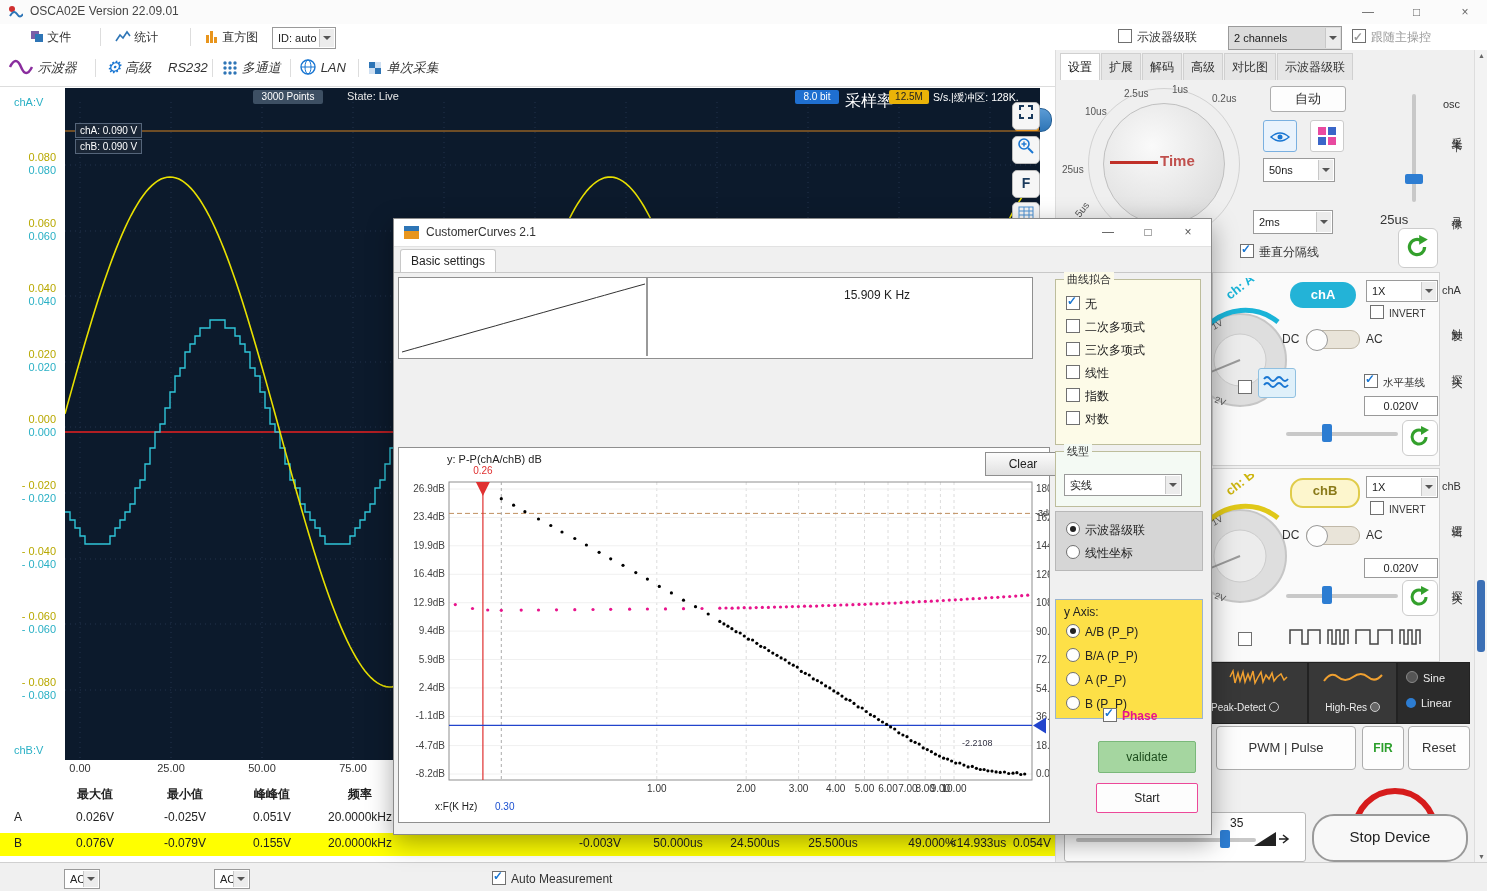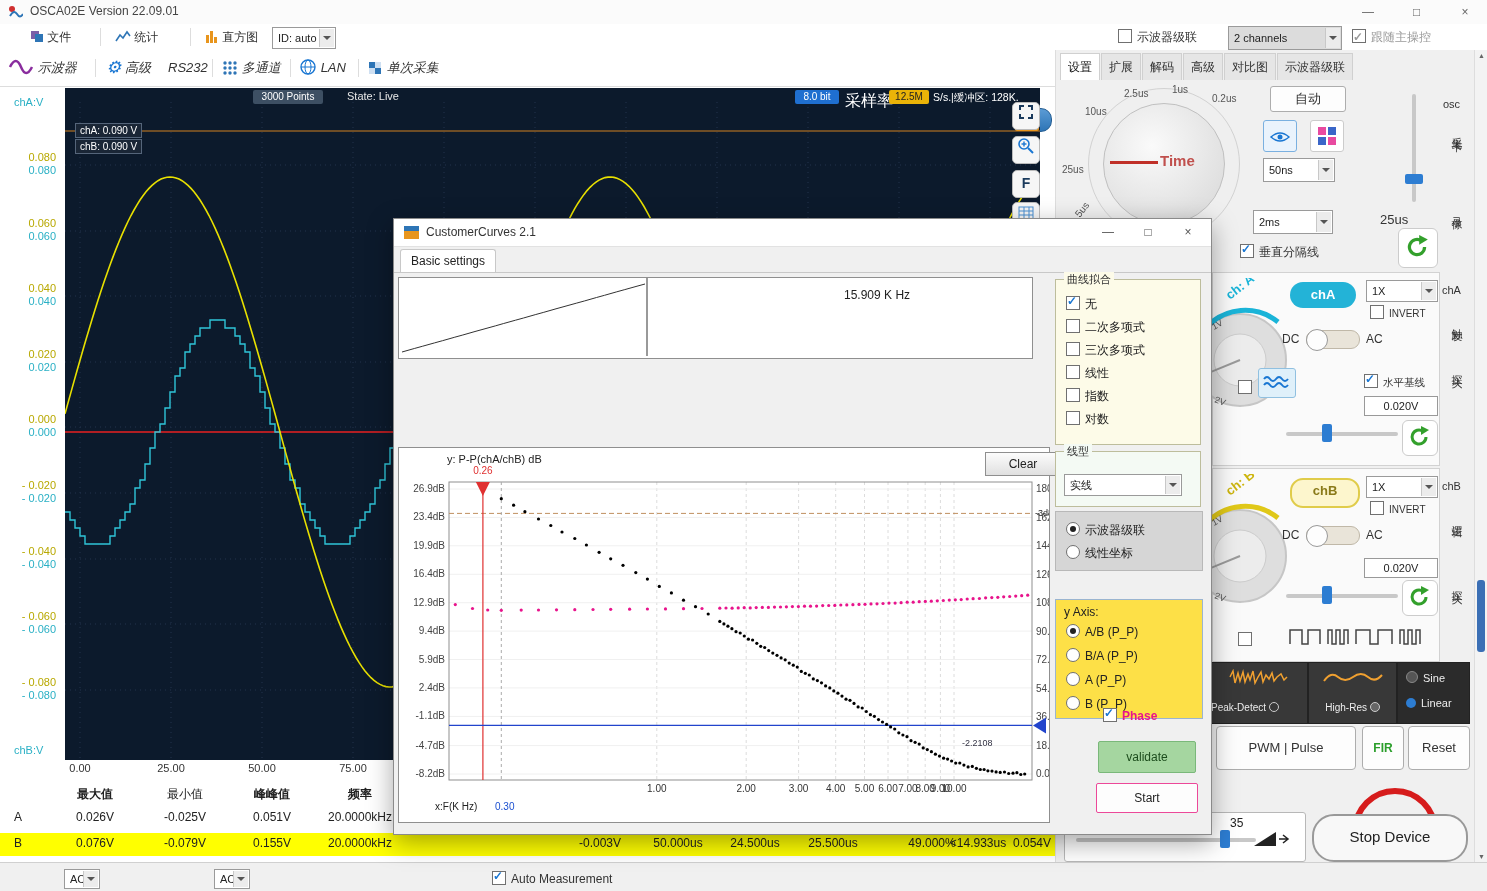--- a/index.html
+++ b/index.html
@@ -210,21 +210,21 @@
         </svg></div>
 </div>
 
 <span class="xtick" style="left:58px">0.00</span>
 <span class="xtick" style="left:149px">25.00</span>
 <span class="xtick" style="left:240px">50.00</span>
 <span class="xtick" style="left:331px">75.00</span>
 
 <div class="a" id="meas-head" style="left:0;top:786px;width:1055px;height:20px;">
       <span class="mval" style="left: 95px; font-weight: bold;">最大值</span>
-      <span class="mval" style="left: 185px; font-weight: normal;">最小值</span>
+      <span class="mval" style="left: 185px; font-weight: bold;">最小值</span>
       <span class="mval" style="left: 272px; font-weight: bold;">峰峰值</span>
       <span class="mval" style="left: 360px; font-weight: bold;">频率</span>
     </div>
 <div class="a" id="meas-a" style="left:0;top:810px;width:1055px;height:20px;">
       <span class="a" style="left: 14px; font-size: 12px; color: rgb(34, 34, 34);">A</span>
       <span class="mval" style="left: 95px;">0.026V</span>
       <span class="mval" style="left: 185px;">-0.025V</span>
       <span class="mval" style="left: 272px;">0.051V</span>
       <span class="mval" style="left: 360px;">20.0000kHz</span>
     </div>

